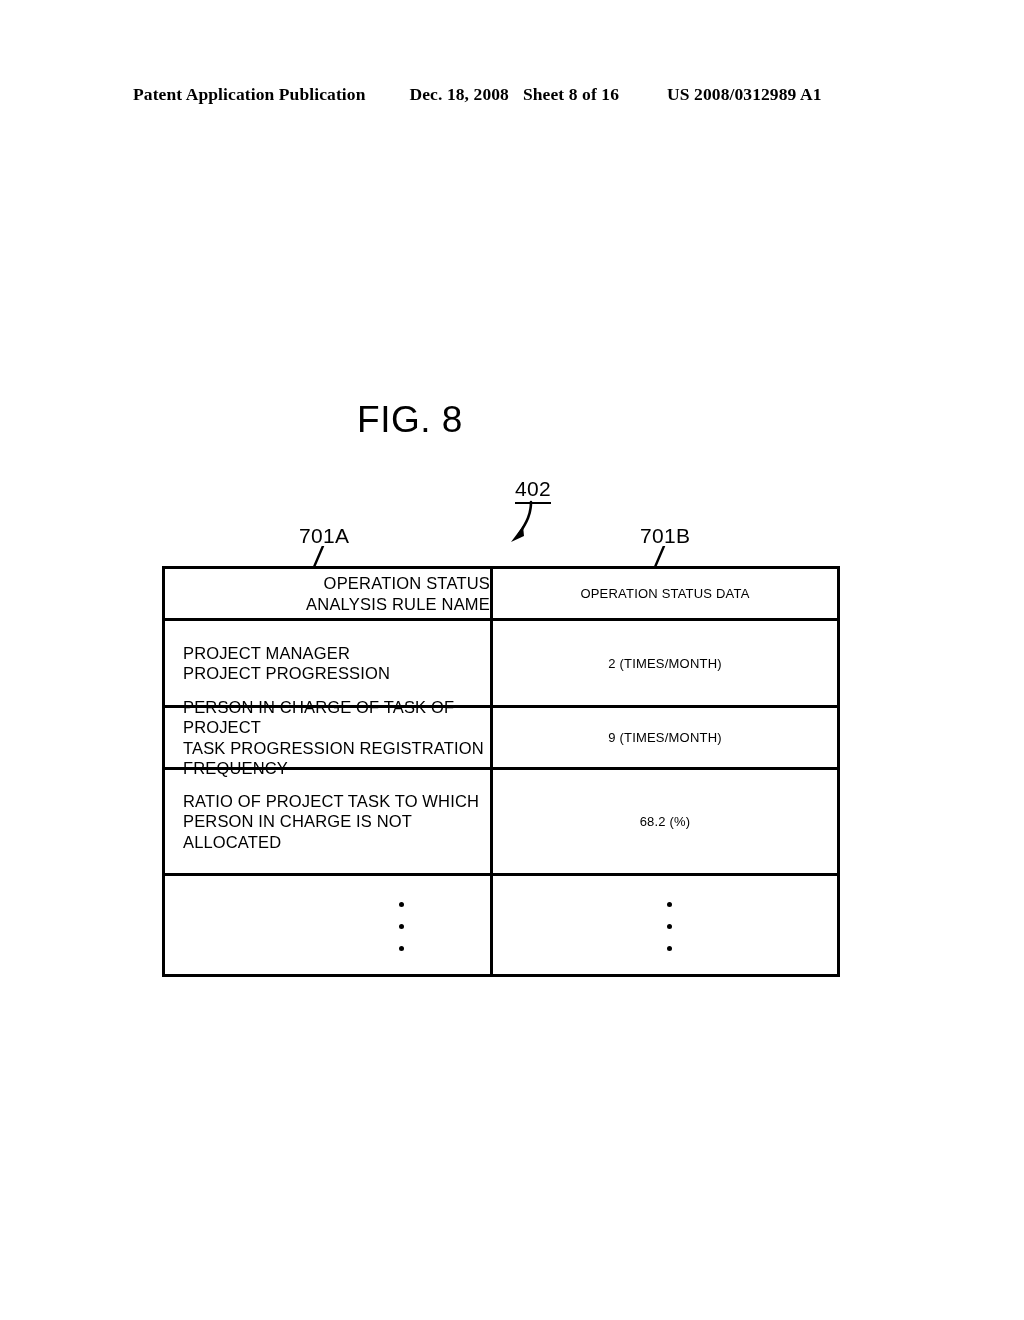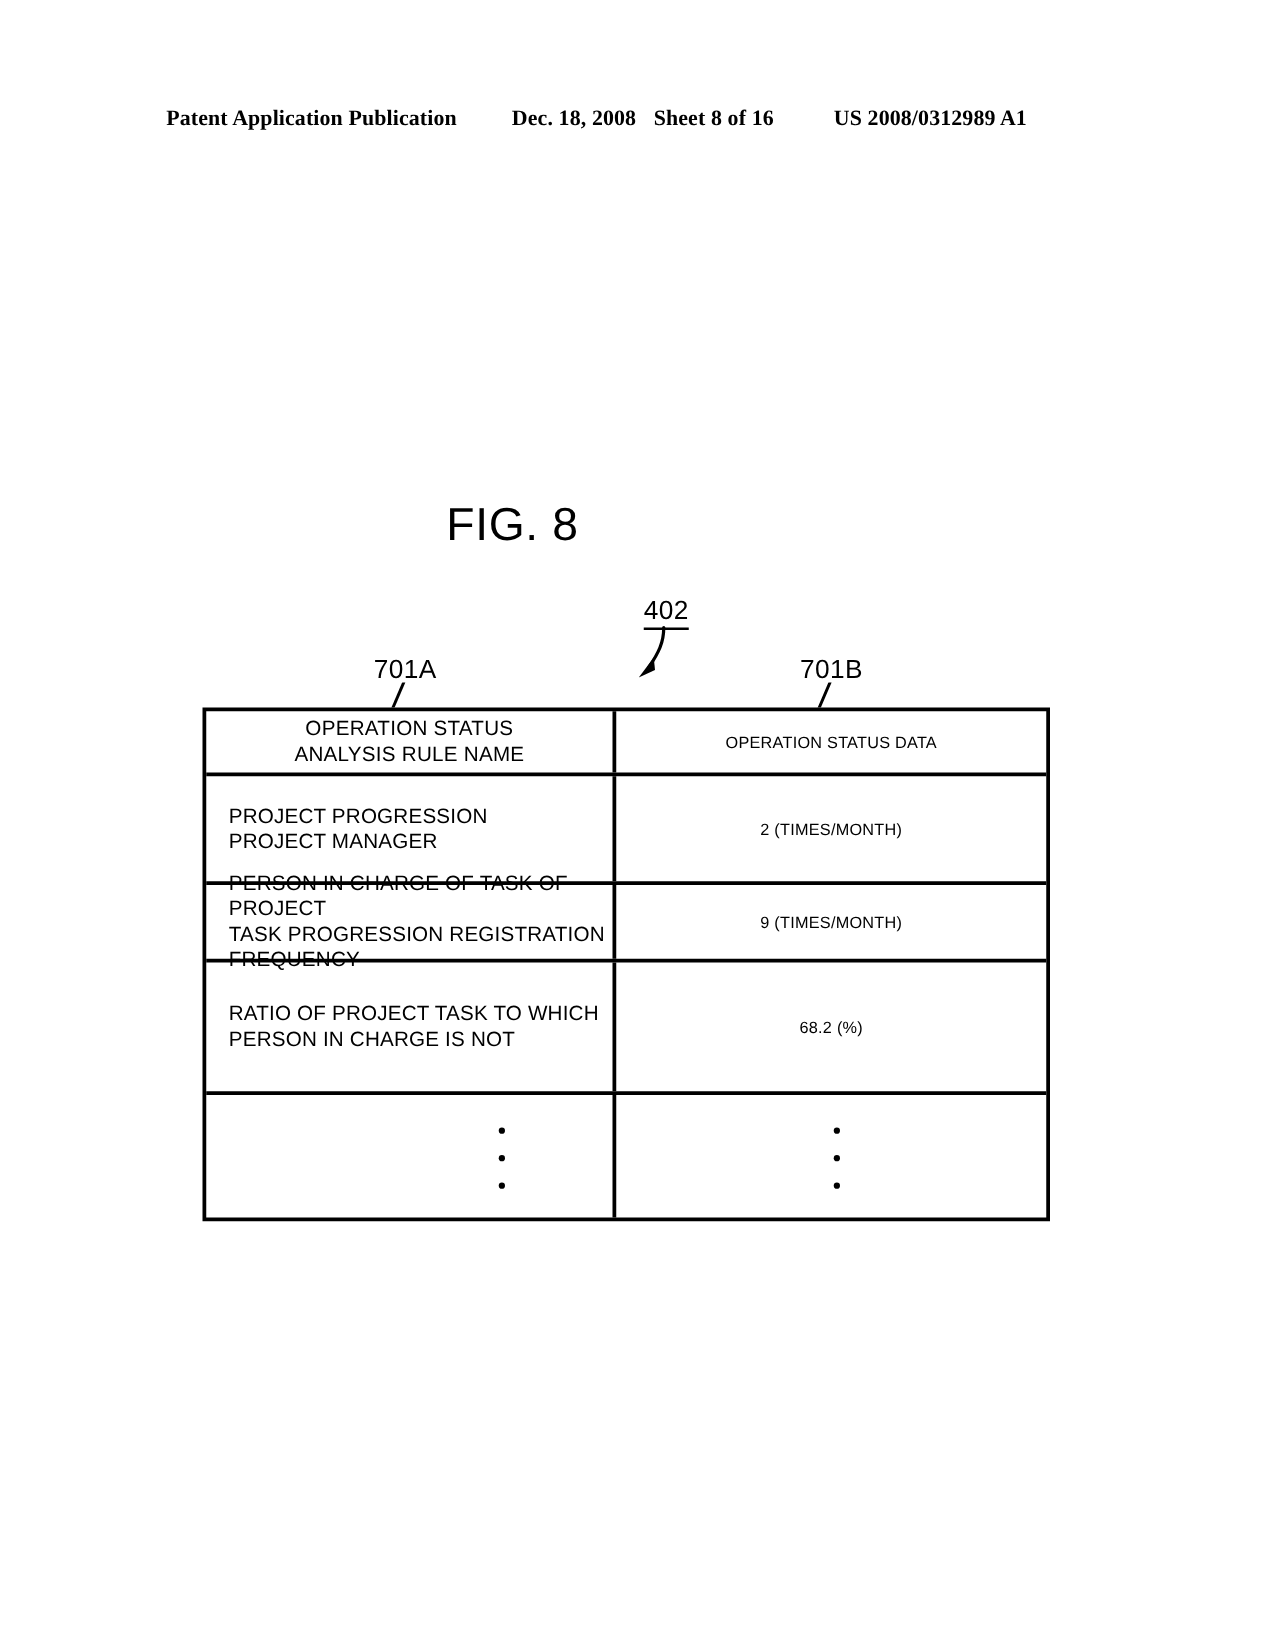--- a/index.html
+++ b/index.html
@@ -113,21 +113,21 @@
     box-sizing: border-box;
     display: flex;
     align-items: center;
     justify-content: center;
     text-align: center;
   }
 
   
   .row-head { height: 52px; }
   .row-head .cell-name {
-    align-items: center;
+    align-items: flex-end;
     text-align: center;
     padding-left: 0;
   }
   .row-head .cell-name .line,
   .row-head .cell-data { font-size: 16.5px; letter-spacing: 0.2px; }
 
   .row-1 { height: 87px; }
   .row-2 { height: 62px; }
   .row-3 { height: 106px; }
   .row-dots { height: 98px; }
@@ -212,22 +212,22 @@
       <span class="line">OPERATION STATUS</span>
       <span class="line">ANALYSIS RULE NAME</span>
     </div>
     <div class="cell-data">
       <span class="val">OPERATION STATUS DATA</span>
     </div>
   </div>
 
   <div class="trow row-1">
     <div class="cell-name">
+      <span class="line">PROJECT MANAGER</span>
       <span class="line">PROJECT PROGRESSION</span>
-      <span class="line">PROJECT MANAGER</span>
     </div>
     <div class="cell-data">
       <span class="val">2 (TIMES/MONTH)</span>
     </div>
   </div>
 
   <div class="trow row-2">
     <div class="cell-name">
       <span class="line">PERSON IN CHARGE OF TASK OF</span>
       <span class="line">PROJECT</span>
@@ -236,20 +236,21 @@
     </div>
     <div class="cell-data">
       <span class="val">9 (TIMES/MONTH)</span>
     </div>
   </div>
 
   <div class="trow row-3">
     <div class="cell-name">
       <span class="line">RATIO OF PROJECT TASK TO WHICH</span>
       <span class="line">PERSON IN CHARGE IS NOT</span>
+      <span class="line">ALLOCATED</span>
     </div>
     <div class="cell-data">
       <span class="val">68.2 (%)</span>
     </div>
   </div>
 
   <div class="trow row-dots">
     <div class="cell-name">
       <span class="vdots">
           <i></i>

